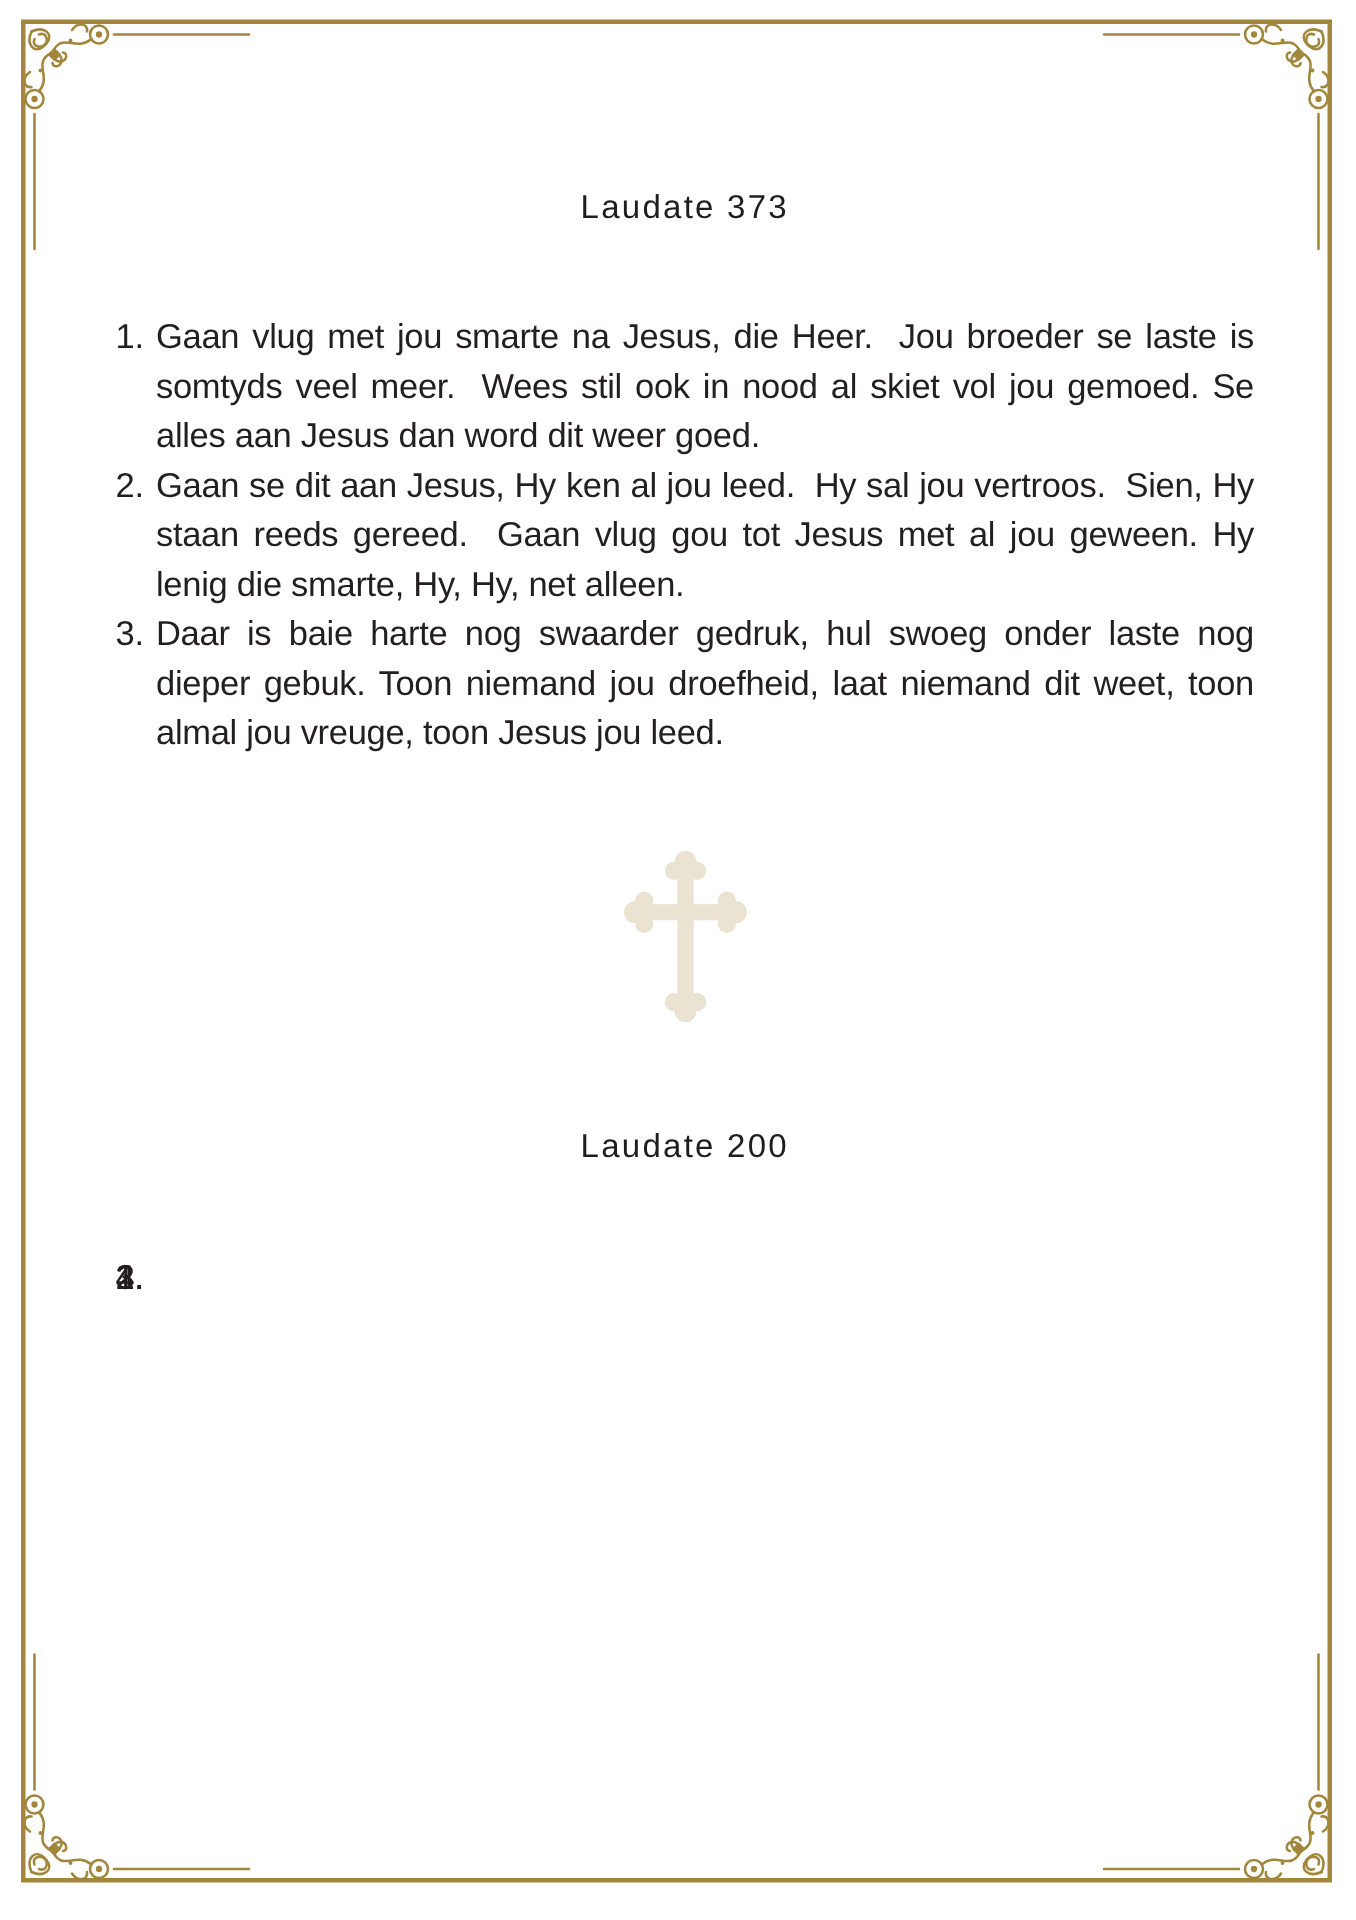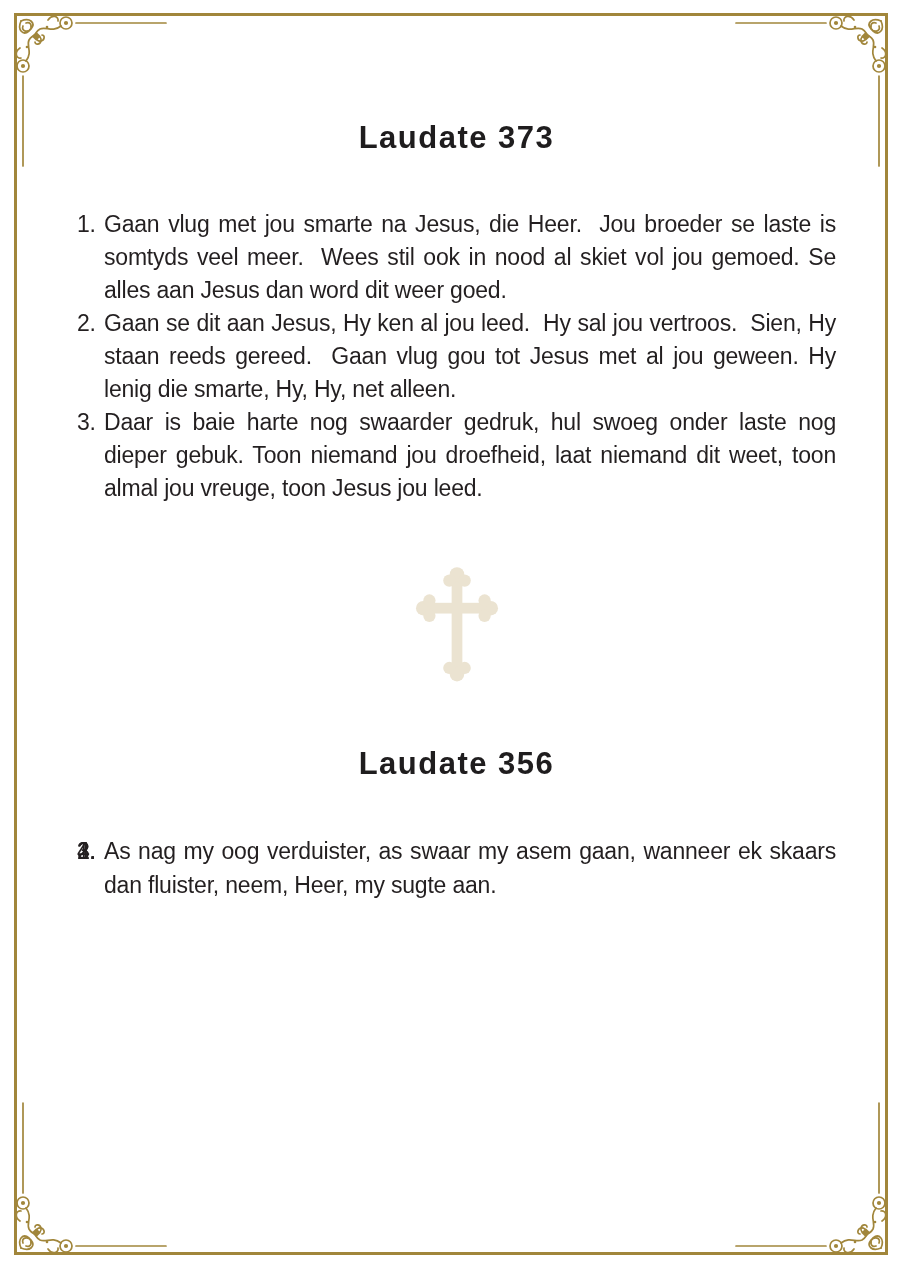--- a/index.html
+++ b/index.html
@@ -34,22 +34,22 @@
   .corner.tr { top: 0;   right: 2px;  transform: scaleX(-1); }
   .corner.bl { bottom: 11px; left: 0; transform: scaleY(-1); }
   .corner.br { bottom: 11px; right: 2px; transform: scale(-1,-1); }
 
   .content {
     position: relative;
     padding: 0 68px 0 77px;
   }
 
   .hymn-title {
-    font-size: 31px;
-    font-weight: bold;
+    font-size: 22px;
+    font-weight: normal;
     letter-spacing: 1.5px;
     text-align: center;
     line-height: 36px;
     margin: 0;
     color: #1f1d1e;
   }
   .title-1 { padding-top: 120px; }
   .title-2 { padding-top: 55px; }
 
   .verses {
@@ -202,31 +202,31 @@
           <circle cx="104" cy="60" r="9.5"></circle>
             <circle cx="96" cy="50" r="8"></circle>
             <circle cx="96" cy="70" r="8"></circle>
           <circle cx="60" cy="146" r="9.5"></circle>
             <circle cx="50" cy="138" r="8"></circle>
             <circle cx="70" cy="138" r="8"></circle>
         </g>
       </svg>
     </div>
 
-    <h1 class="hymn-title title-2">Laudate 356</h1>
+    <h1 class="hymn-title title-2">Laudate 200</h1>
 
     <div class="verses hymn-447">
       <div class="verse">
         <span class="verse-num">1.</span>
       </div>
       <div class="verse">
         <span class="verse-num">2.</span>
       </div>
       <div class="verse">
         <span class="verse-num">3.</span>
       </div>
       <div class="verse">
-        <span class="verse-num">4.</span><span>As nag my oog verduister, as swaar my asem gaan, wanneer ek skaars dan fluister, neem, Heer, my sugte aan.</span>
+        <span class="verse-num">4.</span>
       </div>
     </div>
 
   </div>
 </div>
 
 </body></html>

